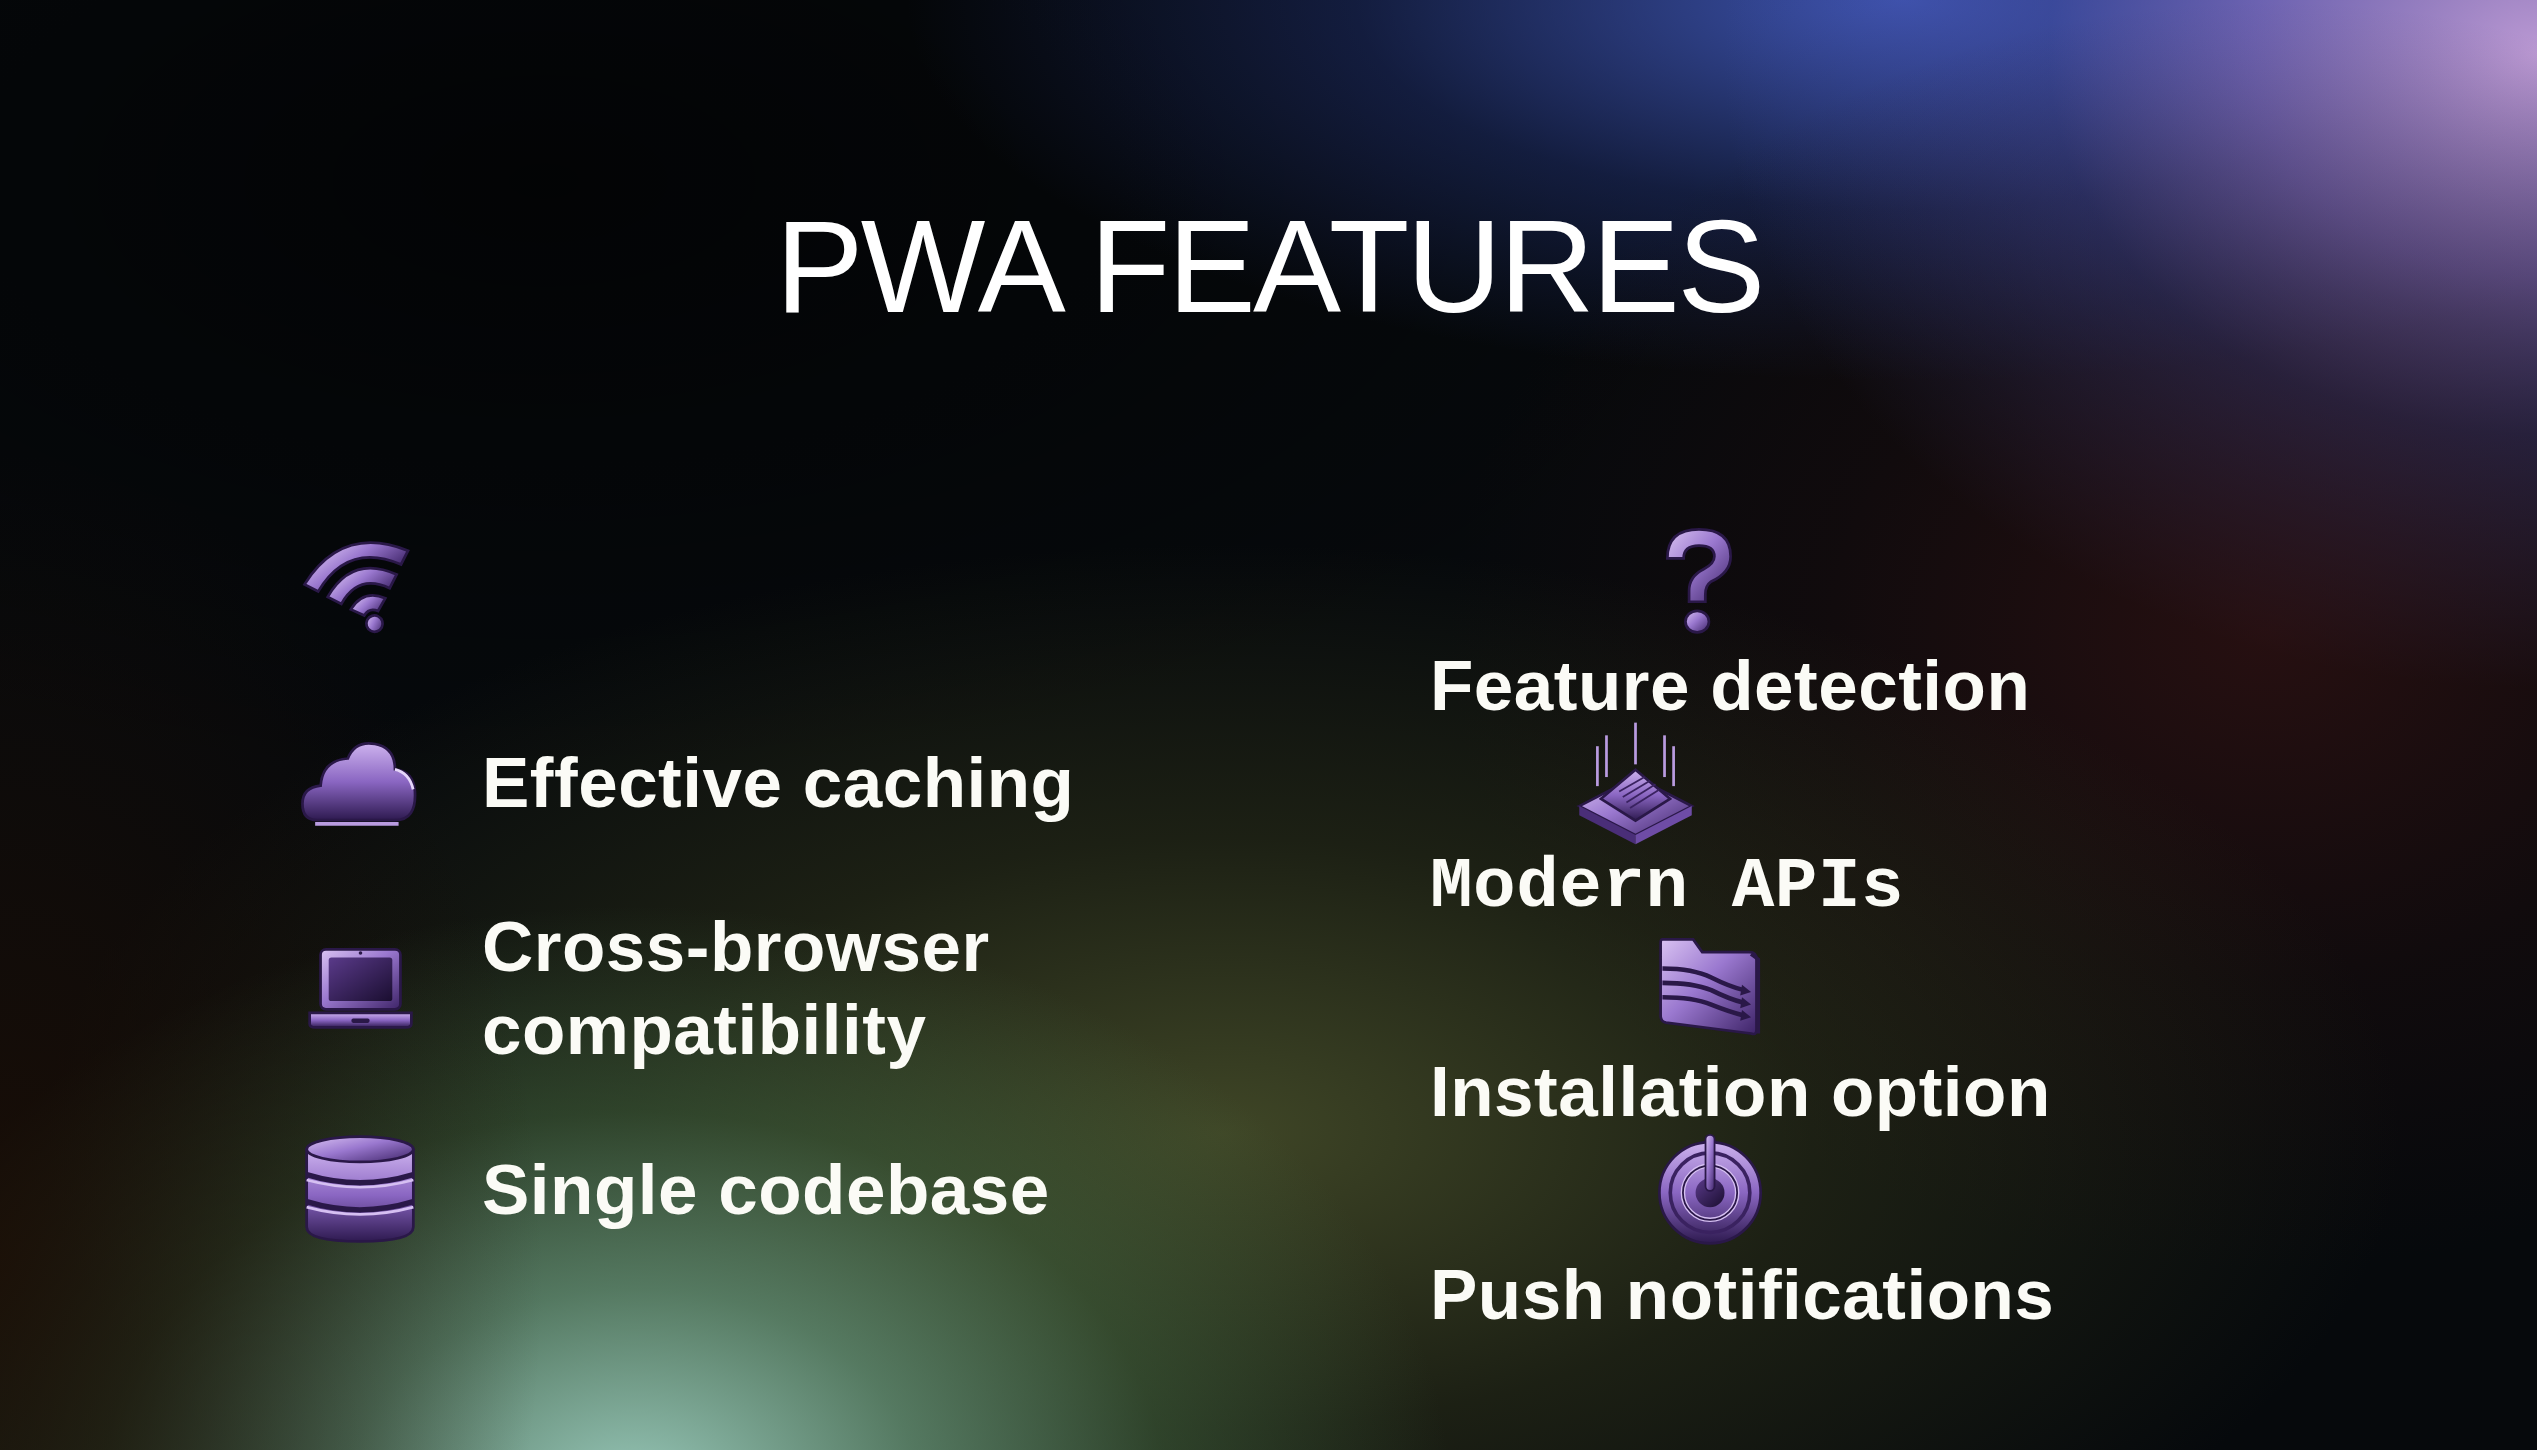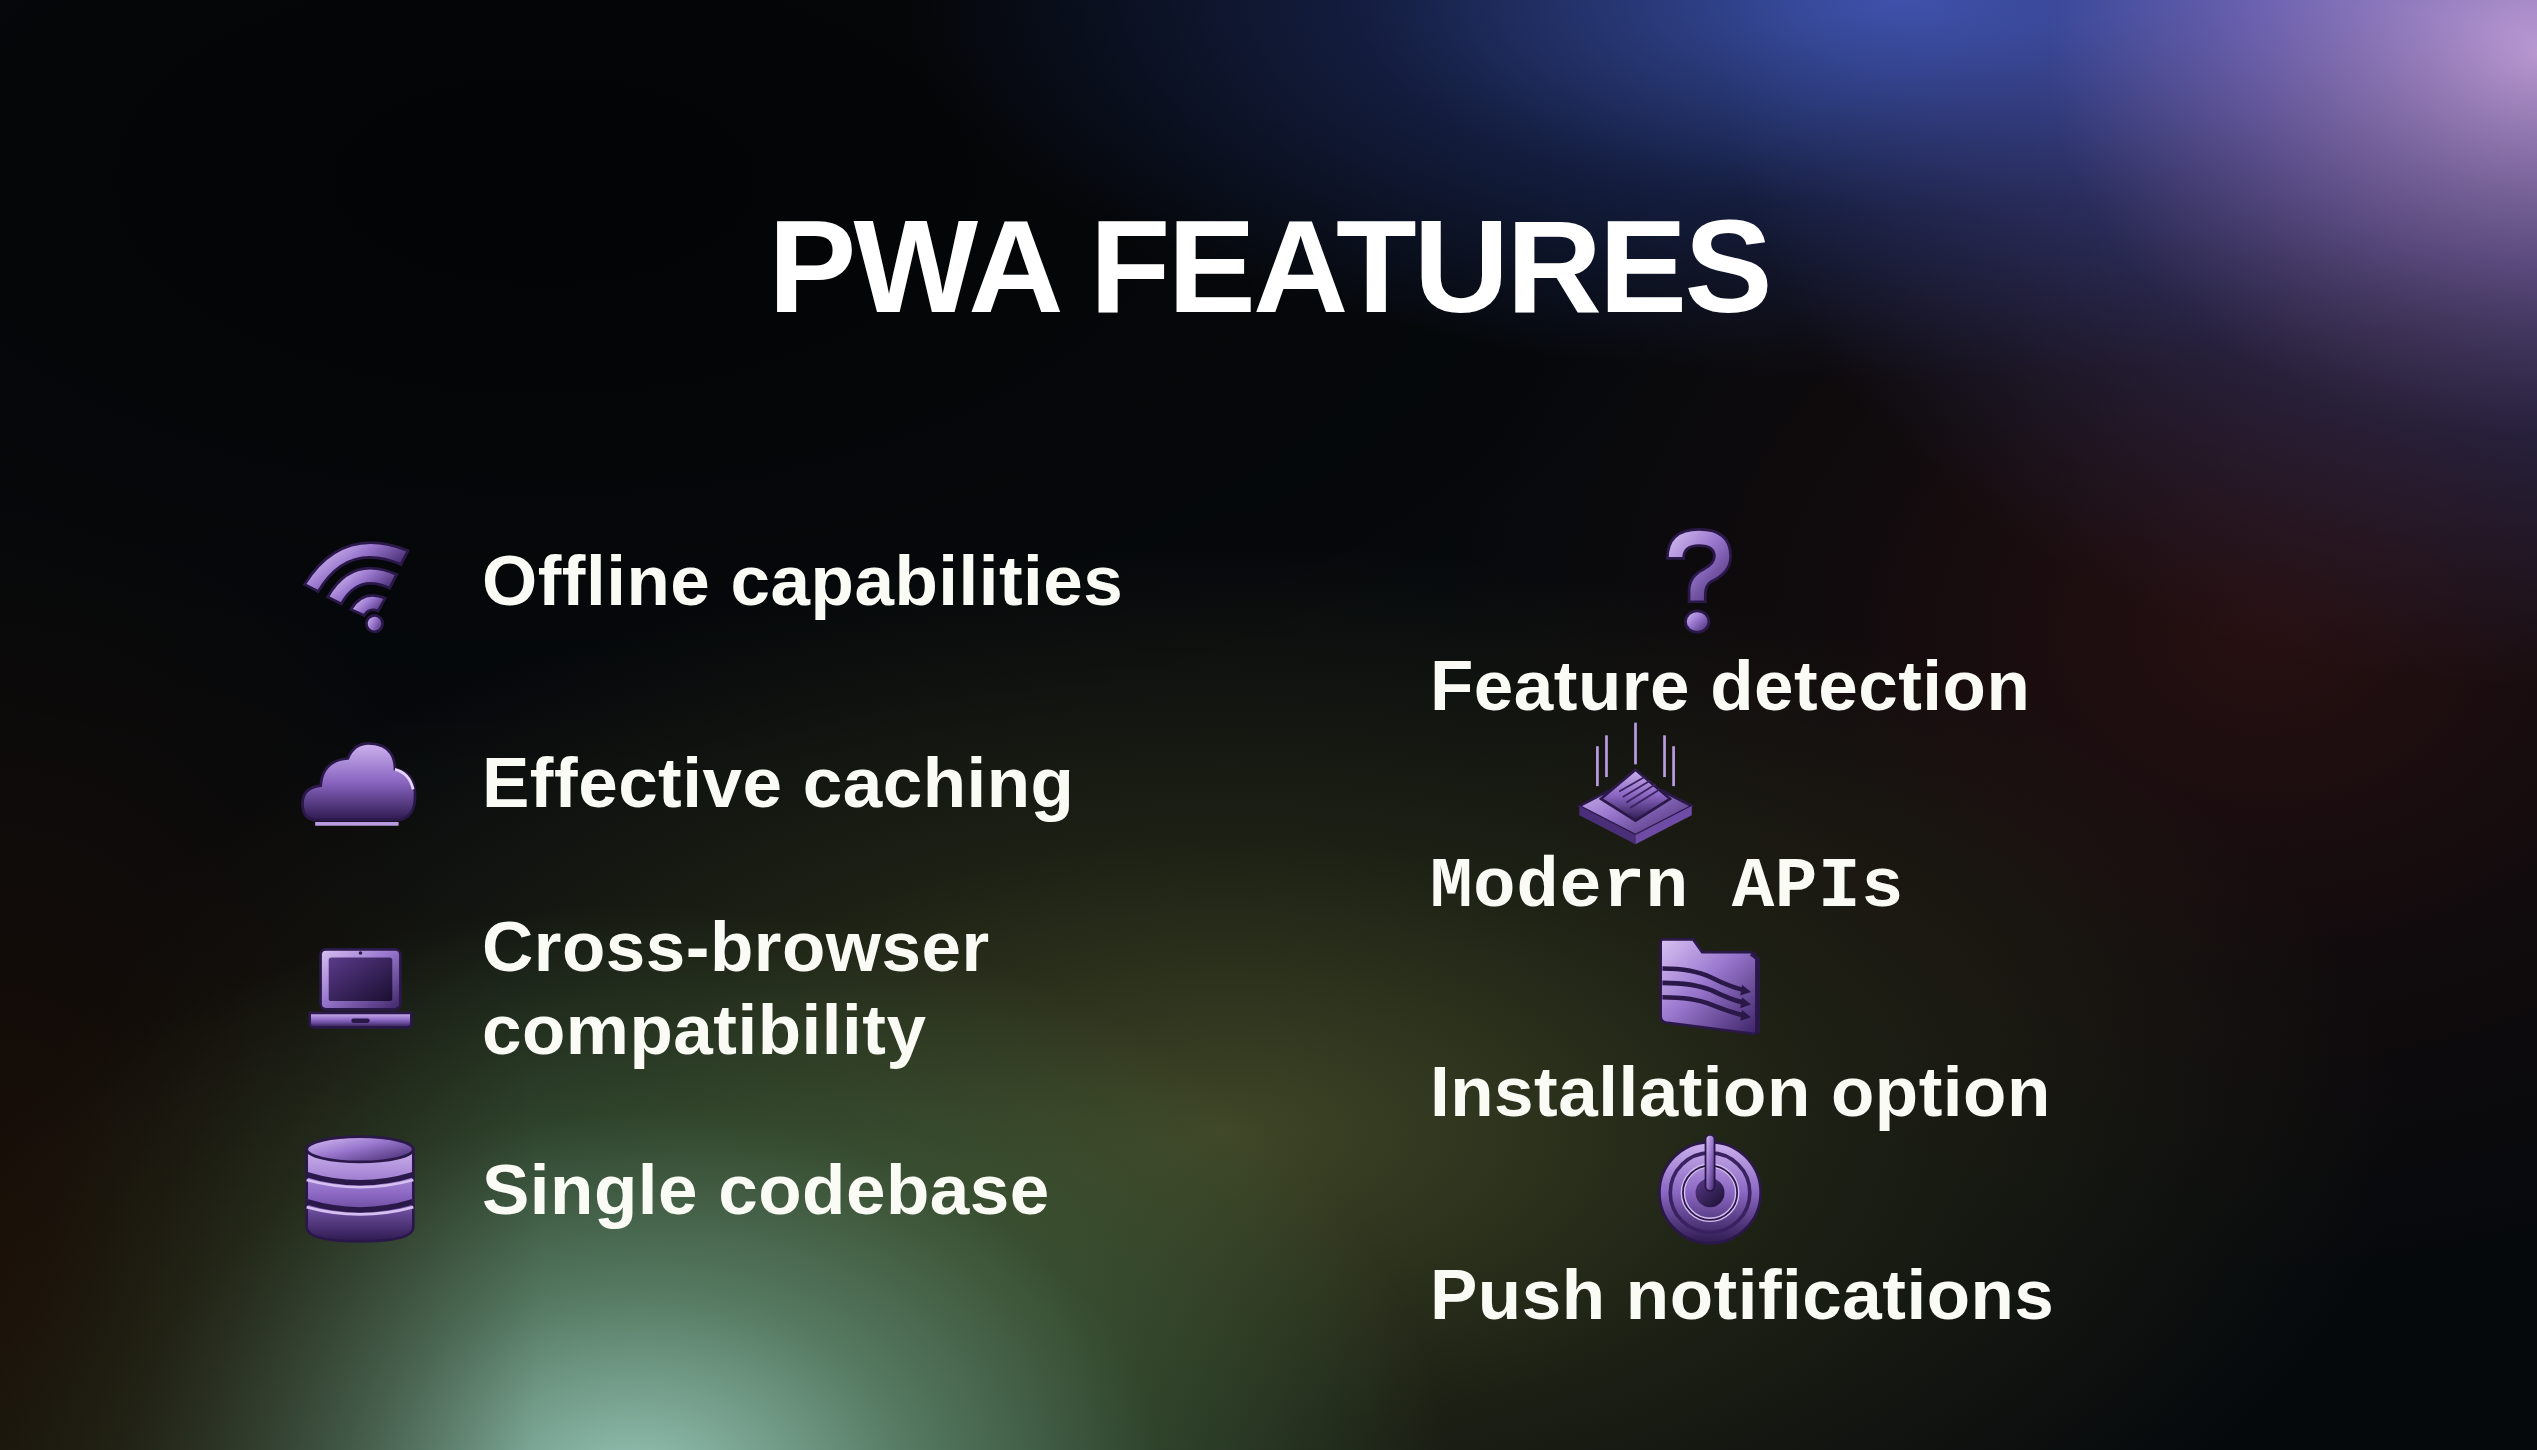--- a/index.html
+++ b/index.html
@@ -13,21 +13,21 @@
   .l1 { background: radial-gradient(ellipse 816px 634px at 2538px 54px, rgba(196,160,220,0.95), rgba(140,120,210,0.7) 35%, rgba(70,80,170,0.45) 60%, rgba(20,30,80,0) 100%); }
   .l2 { background: radial-gradient(ellipse 997px 381px at 1903px 0px, rgba(70,95,200,0.85), rgba(40,60,140,0.4) 55%, rgba(10,20,50,0) 100%); }
   .l3 { background: radial-gradient(ellipse 816px 589px at 634px 1495px, rgba(160,210,195,0.95), rgba(110,160,130,0.7) 35%, rgba(70,110,70,0.45) 65%, rgba(30,50,20,0) 100%); }
   .l4 { background: radial-gradient(ellipse 1178px 589px at 1223px 1133px, rgba(110,120,60,0.55), rgba(70,75,35,0.35) 50%, rgba(20,25,10,0) 100%); }
   .l5 { background: radial-gradient(ellipse 816px 634px at 2266px 634px, rgba(60,20,20,0.6), rgba(40,15,15,0.3) 55%, rgba(20,10,10,0) 100%); }
   .l6 { background: radial-gradient(ellipse 544px 816px at 0px 1269px, rgba(30,15,5,0.8), rgba(20,10,5,0) 100%); }
   .l7 { background: radial-gradient(ellipse 1269px 634px at 544px 181px, rgba(0,0,0,0.6), rgba(0,0,0,0) 100%); }
 
   .title {
     position: absolute; left: 0; right: 0; top: 190px;
-    text-align: center; color: #ffffff; font-weight: 700;
+    text-align: center; color: #ffffff; font-weight: 400;
     font-size: 132px; letter-spacing: -2.7px; line-height: 154px;
   }
   .feature {
     position: absolute; display: flex; align-items: center;
     height: 127px;
   }
   .feature .icon {
     width: 136px; height: 127px; display: flex; align-items: center; justify-content: center;
     flex: 0 0 auto;
   }
@@ -78,21 +78,20 @@
   <div class="icon">
     <svg width="127" height="109" viewBox="0 0 140 120">
       <g transform="rotate(-18 70 60)">
         <path d="M10 45 Q70 -5 130 45 L118 57 Q70 15 22 57 Z" fill="url(#pg)" stroke="#2a1848" stroke-width="3"></path>
         <path d="M30 66 Q70 30 110 66 L98 78 Q70 52 42 78 Z" fill="url(#pg)" stroke="#2a1848" stroke-width="3"></path>
         <path d="M50 87 Q70 70 90 87 L78 98 Q70 91 62 98 Z" fill="url(#pg)" stroke="#2a1848" stroke-width="3"></path>
         <circle cx="70" cy="110" r="9" fill="url(#pg)" stroke="#2a1848" stroke-width="3"></circle>
       </g>
     </svg>
   </div>
-  <div class="label">Offline capabilities</div>
 </div>
 
 <div class="feature col-left" style="top:719px;">
   <div class="icon">
     <svg width="127" height="100" viewBox="0 0 140 110">
       <path d="M22 96 Q6 96 6 78 Q6 60 26 58 Q28 30 56 28 Q64 8 86 12 Q108 16 108 40 Q128 42 130 64 Q132 96 108 96 Z" fill="url(#pgv)" stroke="#2a1848" stroke-width="3"></path>
       <path d="M108 40 Q124 44 128 62" fill="none" stroke="#e6d6fa" stroke-width="3"></path>
       <path d="M20 100 L112 100" stroke="#b99be0" stroke-width="4"></path>
     </svg>
   </div>

